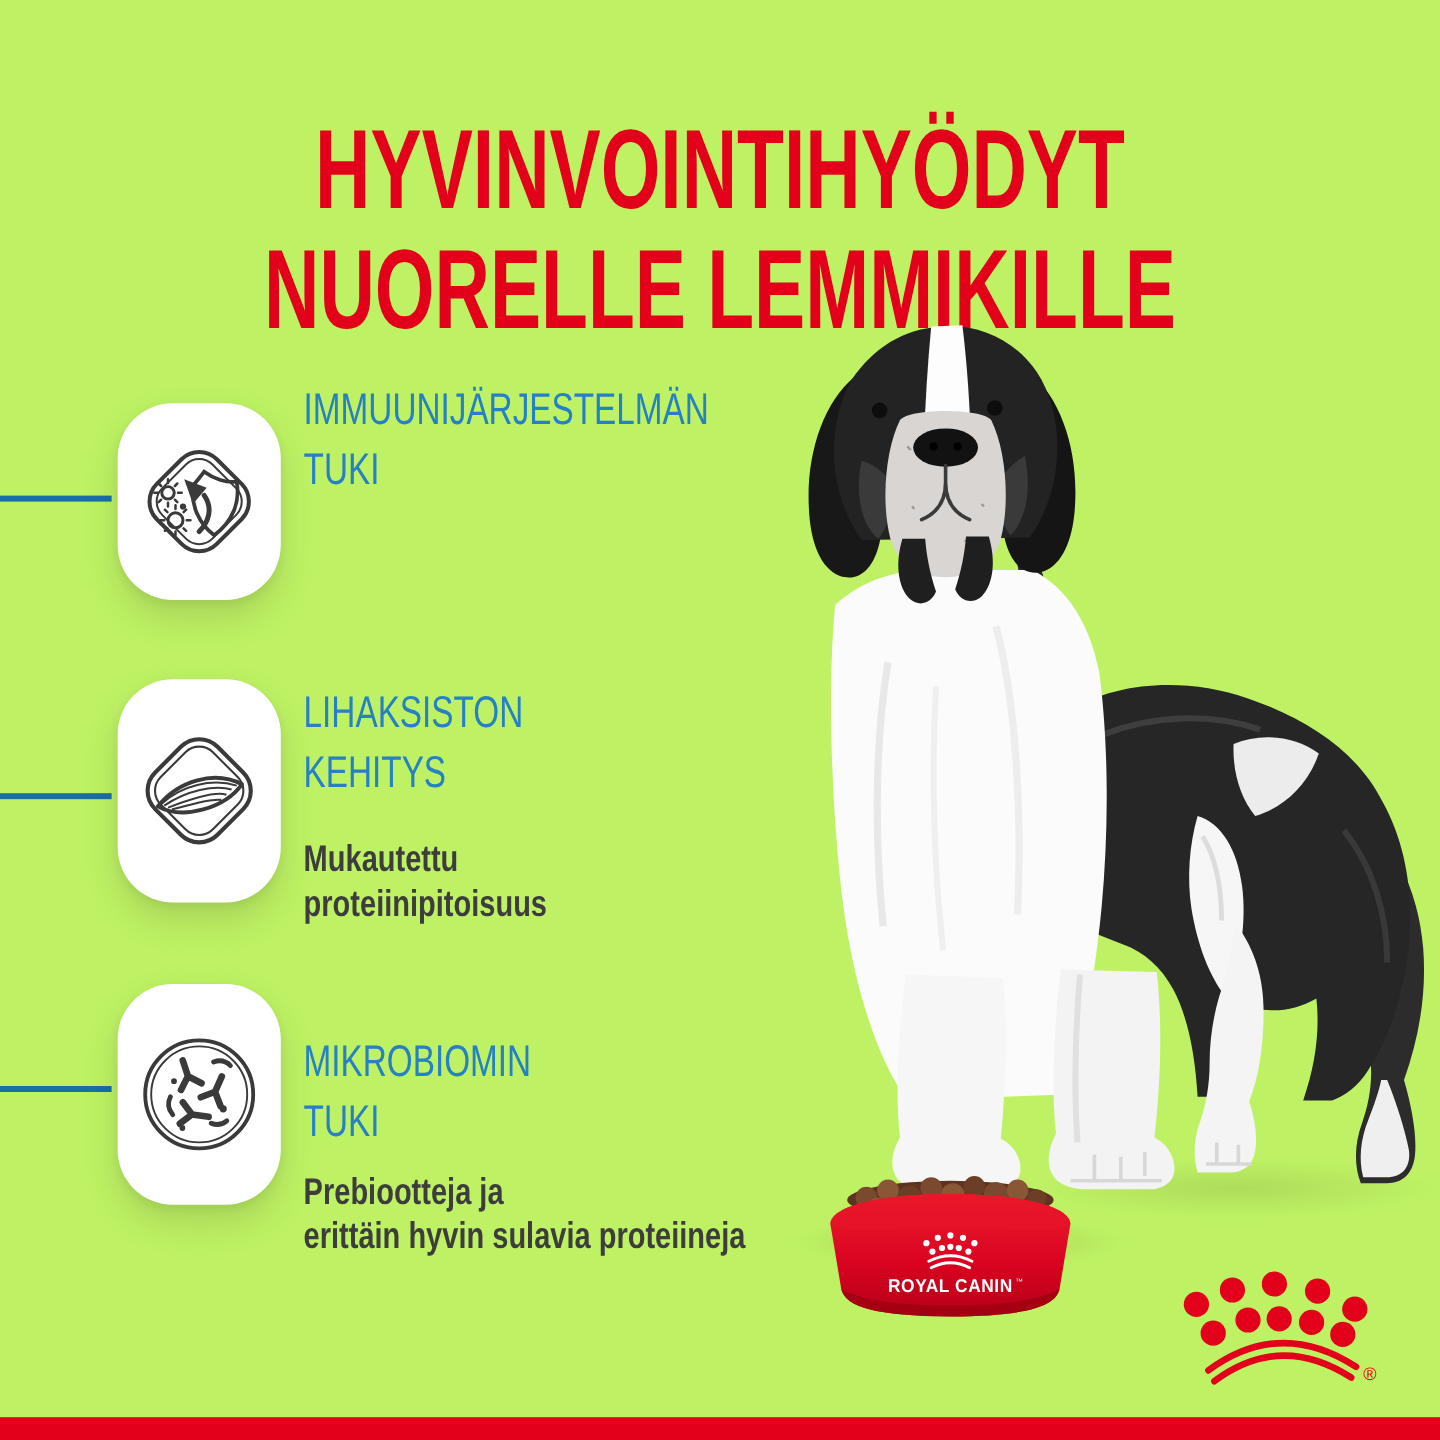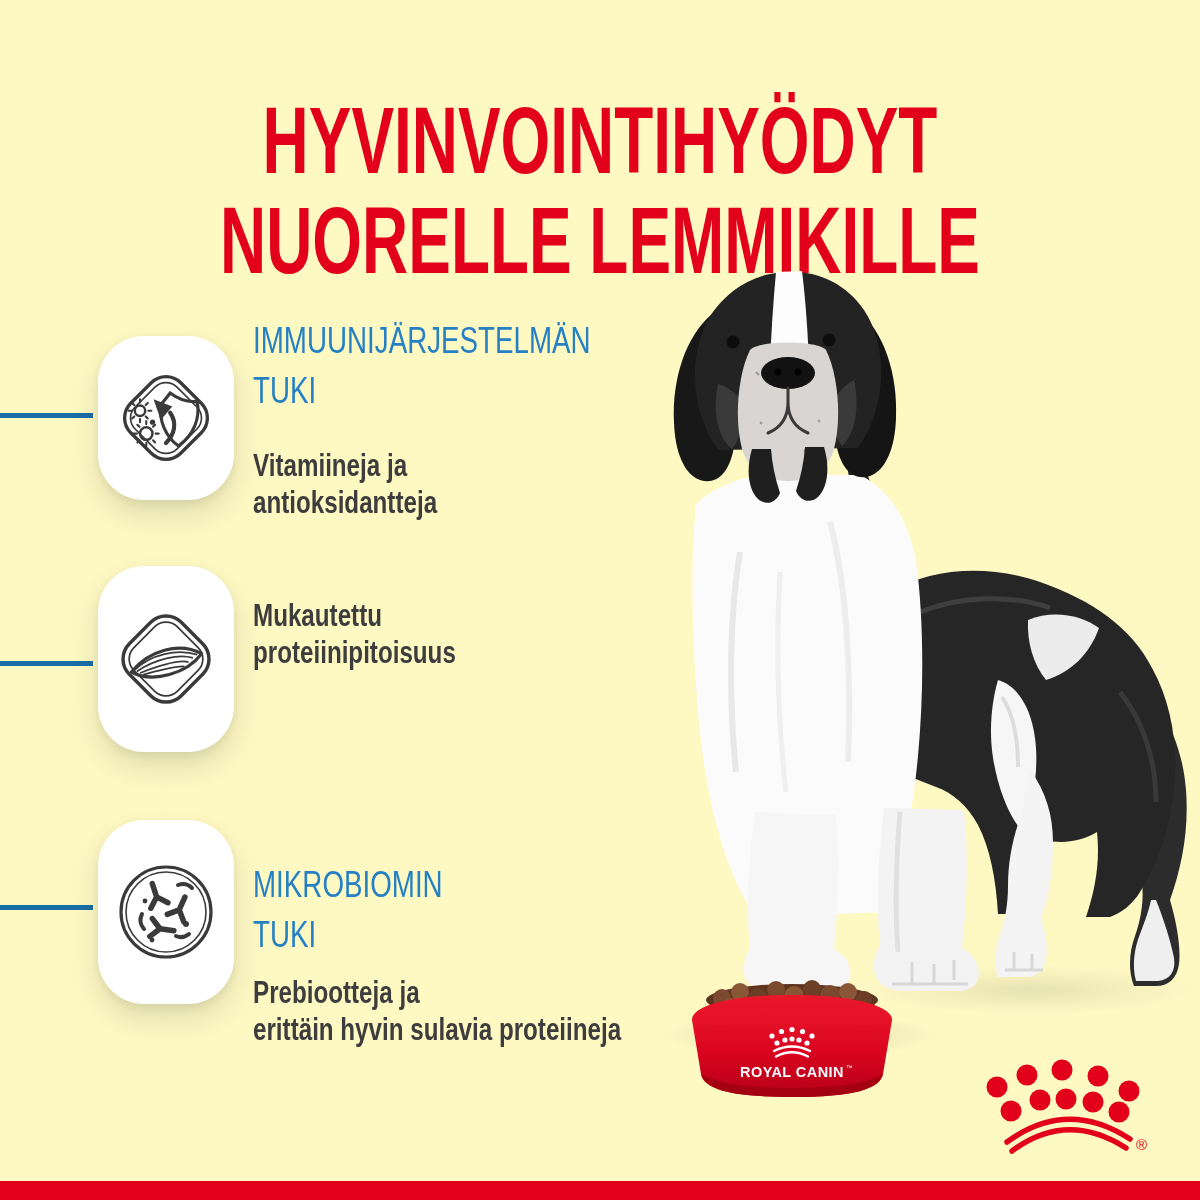--- a/index.html
+++ b/index.html
@@ -1,16 +1,16 @@
 <!DOCTYPE html>
 <html><head>
 <meta charset="utf-8">
 <style>
   html,body{margin:0;padding:0;background:#fff;}
-  .canvas{position:relative;width:1200px;height:1200px;background:#fef9c3;overflow:hidden;
+  .canvas{position:relative;width:1200px;height:1200px;background:#bef264;overflow:hidden;
           font-family:"Liberation Sans",sans-serif;}
   
   .title{position:absolute;top:28px;left:0;width:1200px;text-align:center;
          color:#e2001a;font-weight:bold;font-size:94px;line-height:100px;letter-spacing:0;}
   .title .line{display:block;transform:scaleX(0.68);transform-origin:50% 50%;white-space:nowrap;}
   
   .connector{position:absolute;left:0;width:93px;height:5px;background:#1a6ea6;}
   .card{position:absolute;left:98px;width:136px;background:#ffffff;border-radius:46px;
         box-shadow:0 14px 30px rgba(0,0,0,0.13), 0 3px 8px rgba(0,0,0,0.06);
         display:flex;align-items:center;justify-content:center;}
@@ -53,40 +53,40 @@
         <path stroke-width="2" stroke-linecap="round" d="M31,56 l0,-3 M31,74 l0,3 M22,65 l-3,0 M40,65 l3,0 M24.5,58.5 l-2,-2 M37.5,58.5 l2,-2 M24.5,71.5 l-2,2 M37.5,71.5 l2,2"></path>
         <circle cx="37" cy="54" r="2.5" fill="#3a3a3a" stroke="none"></circle>
       </svg>
     </span>
   </div>
   <div class="feature-text" style="top:316px">
     <h2 class="fh">
       <span class="line">IMMUUNIJÄRJESTELMÄN</span>
       <span class="line">TUKI</span>
     </h2>
-    <p class="fd" style="margin-top:31px">
-      <span class="line">Vitamiineja ja</span>
-      <span class="line">antioksidantteja</span>
-    </p>
   </div>
 
   <div class="card" style="top:566px;height:186px">
     <span>
       <svg width="108" height="108" viewBox="0 0 100 100" fill="none" stroke="#3a3a3a">
         <rect x="16" y="16" width="68" height="68" rx="20" stroke-width="3.2" transform="rotate(45 50 50)"></rect>
         <rect x="21.5" y="21.5" width="57" height="57" rx="15" stroke-width="1.6" transform="rotate(45 50 50)"></rect>
         <path d="M18,62 C34,42 62,34 83,45 C70,63 38,73 18,62 Z" stroke-width="3" stroke-linejoin="round"></path>
         <path d="M21,60 C36,46 60,40 79,46" stroke-width="1.6"></path>
         <path d="M23,61.5 C40,50 62,45 75,49" stroke-width="1.6"></path>
         <path d="M26,63 C44,56 62,50 71,53" stroke-width="1.6"></path>
         <path d="M29,64.5 C46,60 60,56 67,57" stroke-width="1.6"></path>
       </svg>
     </span>
   </div>
   <div class="feature-text" style="top:569px">
+    <h2 class="fh">
+      <span class="line">LIHAKSISTON</span>
+      <span class="line">KEHITYS</span>
+    </h2>
     <p class="fd" style="margin-top:28px">
       <span class="line">Mukautettu</span>
       <span class="line">proteiinipitoisuus</span>
     </p>
   </div>
 
   <div class="card" style="top:820px;height:184px">
     <span>
       <svg width="100" height="100" viewBox="0 0 100 100" fill="none" stroke="#3a3a3a">
         <circle cx="50" cy="50" r="45" stroke-width="3.2"></circle>

